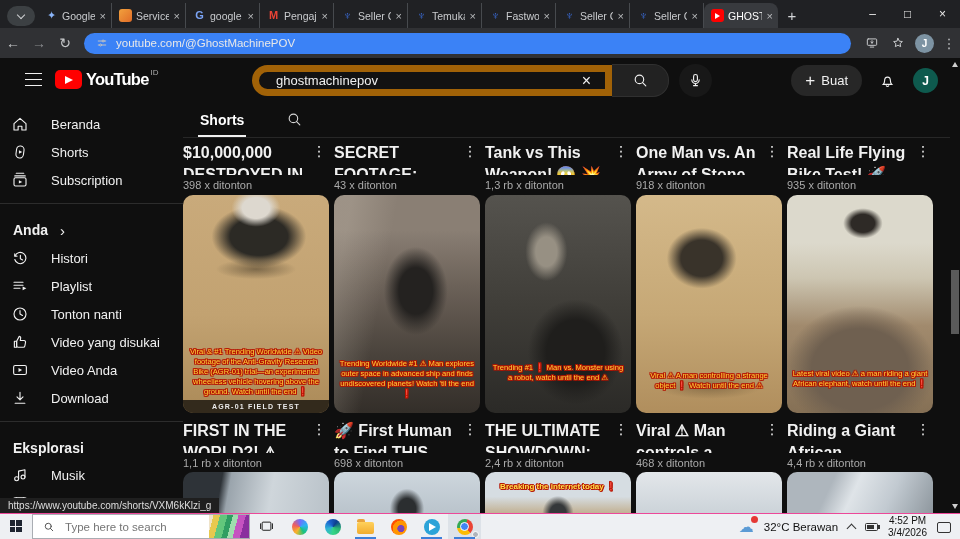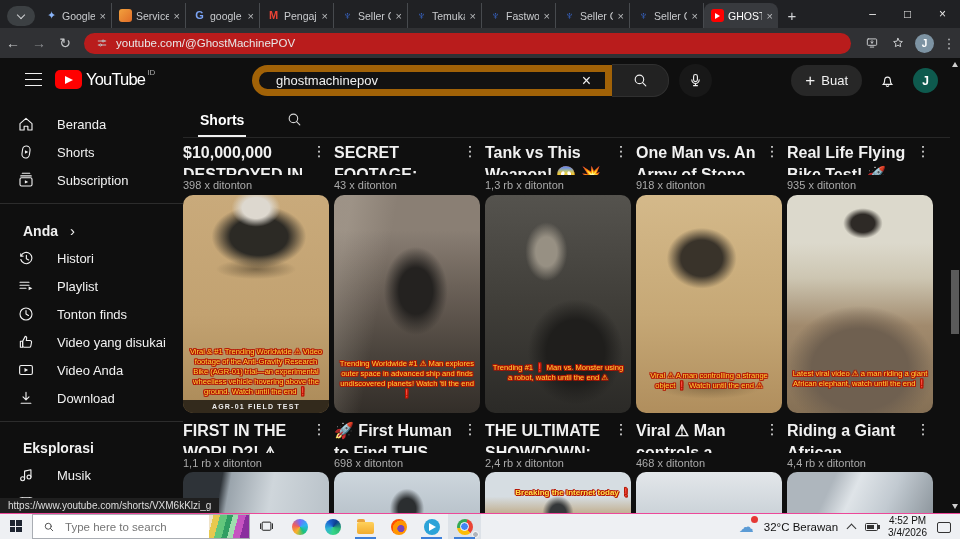--- a/index.html
+++ b/index.html
@@ -28,63 +28,63 @@
   .fav-youtube{background:#f00}
   .fav-youtube::after{content:"";border-left:5px solid #fff;border-top:3px solid transparent;border-bottom:3px solid transparent}
   .newtab{width:28px;height:25px;display:flex;align-items:center;justify-content:center;color:#d4d6d8;font-size:15px}
   .wincap{margin-left:auto;display:flex;height:28px}
   .wincap span{width:35px;display:flex;align-items:center;justify-content:center;color:#eaeaea;font-size:12px}
 
   
   .toolbar{position:absolute;top:28px;left:0;right:0;height:30px;background:#303134;display:flex;align-items:center}
   .nav{width:26px;text-align:center;color:#c6c8ca;font-size:14px}
   .nav.dim{color:#8b8d90}
-  .omni{flex:1;height:21px;margin:0 8px 0 6px;background:#b91c1c;border-radius:11px;display:flex;
+  .omni{flex:1;height:21px;margin:0 8px 0 6px;background:#3b82f6;border-radius:11px;display:flex;
         align-items:center;gap:8px;padding:0 12px;color:#e8e8e8;font-size:11.5px}
   .omni svg{width:12px;height:12px;stroke:#bfc1c4;fill:none;stroke-width:2;stroke-linecap:round}
   .tbico{width:26px;display:flex;align-items:center;justify-content:center;color:#c8cacc}
   .tbico svg{width:14px;height:14px;stroke:#c8cacc;fill:none;stroke-width:1.7;stroke-linecap:round}
   .avatar-sm{width:19px;height:19px;border-radius:50%;background:#7d93a3;color:#fff;font-size:10px;
              font-weight:700;display:flex;align-items:center;justify-content:center;margin:0 4px}
   .dots3{color:#c8cacc;font-size:13px;width:22px;text-align:center}
 
   
   .page{position:absolute;top:58px;left:0;right:0;height:455px;background:#0f0f0f;overflow:hidden}
 
   .masthead{position:absolute;top:0;left:0;right:10px;height:44px}
   .burger{position:absolute;left:25px;top:15px;width:17px;height:13px;
           border-top:1.6px solid #f1f1f1;border-bottom:1.6px solid #f1f1f1}
   .burger::after{content:"";position:absolute;left:0;right:0;top:4.6px;height:1.6px;background:#f1f1f1}
   .logo{position:absolute;left:55px;top:12px;display:flex;align-items:flex-start}
   .logobadge{width:27px;height:19px;background:#f00;border-radius:5px;display:flex;align-items:center;justify-content:center}
   .logobadge::after{content:"";border-left:8px solid #fff;border-top:4.5px solid transparent;border-bottom:4.5px solid transparent}
-  .logotext{color:#fff;font-weight:400;font-size:16.5px;letter-spacing:-.8px;margin-left:4px;line-height:19px}
+  .logotext{color:#fff;font-weight:700;font-size:16.5px;letter-spacing:-.8px;margin-left:4px;line-height:19px}
   .logocountry{color:#aaa;font-size:8px;margin:-2px 0 0 2px}
   .searchwrap{position:absolute;left:252px;top:6px;display:flex;align-items:center}
   .searchbox{width:360px;height:31px;border:7px solid #a16207;background:#121212;
              border-radius:16px 0 0 16px;display:flex;align-items:center;padding:0 8px 0 15px}
   .searchbox input{flex:1;background:none;border:none;outline:none;color:#f1f1f1;font-size:13px;font-family:inherit}
   .clearx{color:#f1f1f1;font-size:16px;padding:0 6px}
   .searchbtn{width:57px;height:33px;border:1px solid #303030;border-left:none;background:#222;
              border-radius:0 16px 16px 0;display:flex;align-items:center;justify-content:center}
   .searchbtn svg,.ic18{width:17px;height:17px;stroke:#f1f1f1;fill:none;stroke-width:1.6;stroke-linecap:round}
   .micbtn{width:33px;height:33px;border-radius:50%;background:#181818;margin-left:10px;
           display:flex;align-items:center;justify-content:center}
   .mastright{position:absolute;right:12px;top:6px;height:33px;display:flex;align-items:center;gap:17px}
   .buat{height:31px;background:#272727;border-radius:16px;color:#f1f1f1;display:flex;align-items:center;
         gap:6px;padding:0 14px;font-size:13px}
   .buat .plus{font-size:17px;line-height:1}
   .avatar-yt{width:25px;height:25px;border-radius:50%;background:#0e5a4e;color:#fff;font-size:12px;
              font-weight:700;display:flex;align-items:center;justify-content:center}
 
   
   .guide{position:absolute;top:44px;left:0;width:183px;bottom:0;padding-top:8px;overflow:hidden}
-  .gitem{height:28px;display:flex;align-items:center;gap:22px;padding-left:17px;color:#f1f1f1;font-size:13px}
+  .gitem{height:28px;display:flex;align-items:center;gap:22px;padding-left:11px;color:#f1f1f1;font-size:13px}
   .gitem svg{width:18px;height:18px;stroke:#f1f1f1;fill:none;stroke-width:1.5;stroke-linecap:round;stroke-linejoin:round;flex:none}
-  .ghead{padding:9px 0 5px 23px;color:#f1f1f1;font-weight:700;font-size:14px;display:flex;align-items:center;gap:12px}
+  .ghead{padding:9px 0 5px 13px;color:#f1f1f1;font-weight:700;font-size:14px;display:flex;align-items:flex-start;gap:12px}
   .gchev{font-size:15px;font-weight:400;color:#f1f1f1}
   .gdiv{border-top:1px solid #2c2c2c;margin:9px 0}
 
   
   .content{position:absolute;left:183px;top:44px;right:10px;bottom:0}
   .ctabs{height:36px;display:flex;align-items:center;gap:42px;padding-left:17px;border-bottom:1px solid #272727}
   .ctab{color:#fff;font-weight:700;font-size:14px;position:relative;height:100%;display:flex;align-items:center}
   .ctab::after{content:"";position:absolute;bottom:0;left:-2px;right:-2px;height:2.5px;background:#f1f1f1}
   .ctabs svg{width:17px;height:17px;stroke:#d5d5d5;fill:none;stroke-width:1.6;stroke-linecap:round}
   .grid{position:absolute;left:0;right:0;top:36px;bottom:0}
@@ -115,21 +115,21 @@
        linear-gradient(180deg,#d4b98a,#c6a876 55%,#b08e5d)}
   .t5{background:radial-gradient(ellipse 26px 20px at 52% 13%,#2e2a26 0 45%,transparent 76%),
        radial-gradient(ellipse 88px 74px at 50% 80%,#6f6050 0 55%,transparent 86%),
        linear-gradient(180deg,#dcd9cc 22%,#cdc6b2 38%,#a18a6d 60%,#857055)}
   .pthumb{position:absolute;top:334px;width:146px;height:41px;border-radius:10px 10px 0 0;overflow:hidden}
   .b1{background:linear-gradient(100deg,#2e3338 26%,#9aa4ac 32%,#cfd6db 60%,#b9c2c9)}
   .b2{background:radial-gradient(ellipse 22px 26px at 50% 90%,#2b2e30 0 40%,transparent 78%),linear-gradient(180deg,#cdd6dd,#bac4cc)}
   .b3{background:radial-gradient(ellipse 20px 22px at 50% 100%,#35383a 0 40%,transparent 78%),linear-gradient(180deg,#d6dde2 60%,#c2b193)}
   .b4{background:linear-gradient(180deg,#e3e7ea,#ccd3d9)}
   .b5{background:linear-gradient(115deg,#aeb6bd 30%,#dfe4e8 46%,#c2cad1 70%,#8e979e)}
-  .r3label{position:absolute;top:16px;left:0;right:0;text-align:right;font-size:8px;font-weight:700;color:#ffe04a;
+  .r3label{position:absolute;top:10px;left:0;right:0;text-align:center;font-size:8px;font-weight:700;color:#ffe04a;
        text-shadow:-1px 0 #b61400,1px 0 #b61400,0 -1px #b61400,0 1px #b61400,-1px -1px #b61400,1px 1px #b61400}
   .statusbar{position:absolute;left:0;bottom:0;height:15px;background:#1f1f1f;color:#dedede;font-size:10px;
              line-height:15px;padding:0 8px;white-space:nowrap}
 
   
   .vscroll{position:absolute;right:0;top:0;bottom:0;width:10px;background:#0f0f0f}
   .varrow{position:absolute;left:2px;width:0;height:0;border-left:3.5px solid transparent;border-right:3.5px solid transparent}
   .varrow.up{top:4px;border-bottom:5px solid #cfcfcf}
   .varrow.dn{bottom:4px;border-top:5px solid #cfcfcf}
   .vthumb{position:absolute;top:212px;left:1px;width:8px;height:64px;background:#5a5a5a}
@@ -348,21 +348,21 @@
             <path d="M4 7h12M4 11h12M4 15h8"></path>
             <path d="M15.5 12.5 20.5 15l-5 2.5z" fill="#f1f1f1" stroke="none"></path>
           </svg>
         <span>Playlist</span>
       </div>
       <div class="gitem">
         <svg viewBox="0 0 24 24">
             <circle cx="12" cy="12" r="8"></circle>
             <path d="M12 7.5V12l3.3 2"></path>
           </svg>
-        <span>Tonton finds</span>
+        <span>Tonton nanti</span>
       </div>
       <div class="gitem">
         <svg viewBox="0 0 24 24">
             <path d="M7.5 11 11 4.5c1.2 0 2.1 1 1.9 2.2L12.4 10h5.1c1.2 0 2.1 1.1 1.9 2.3l-.9 4.8a2.3 2.3 0 0 1-2.2 1.9H9.5a2 2 0 0 1-2-2z"></path>
             <path d="M7.5 11H4.5v8h3z"></path>
           </svg>
         <span>Video yang disukai</span>
       </div>
       <div class="gitem">
         <svg viewBox="0 0 24 24">

